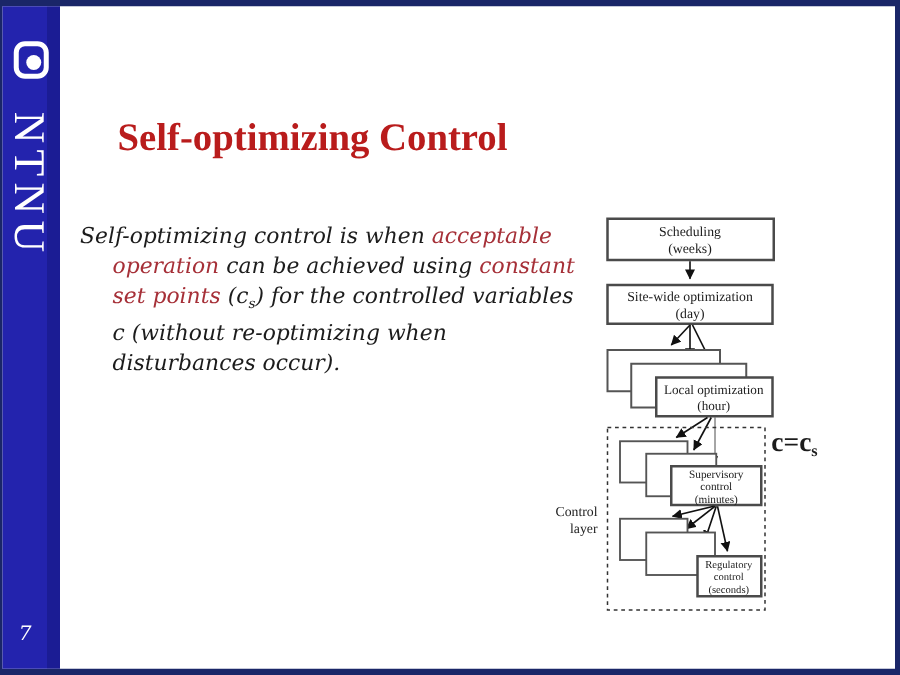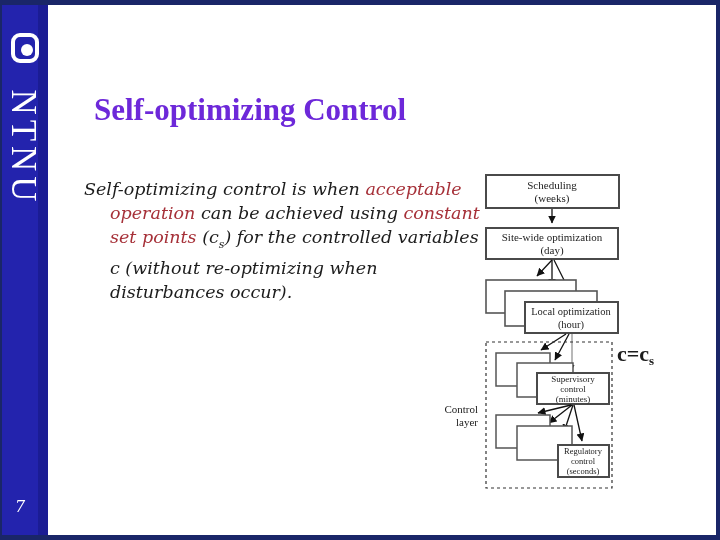--- a/index.html
+++ b/index.html
@@ -36,26 +36,26 @@
     color:#ffffff;font-size:35px;letter-spacing:5px;
     text-align:center;font-family:"Liberation Serif", serif;
   }
   .page-number{
     position:absolute;left:15px;top:497px;
     color:#ffffff;font-size:16px;font-style:italic;
     font-family:"DejaVu Serif", serif;
   }
   .title{
     position:absolute;left:94px;top:71px;
-    font-size:31px;color:#6d28d9;
+    font-size:31px;color:#b91c1c;
     font-family:"Liberation Serif", serif;
     white-space:nowrap;
   }
   .body-text{
-    position:absolute;left:84px;top:159px;width:384px;
+    position:absolute;left:64px;top:159px;width:384px;
     font-family:"DejaVu Serif", serif;
     font-style:italic;
     font-size:17.5px;line-height:24px;color:#1c1c1c;
     padding-left:26px;text-indent:-26px;
   }
   .body-text .red{color:#a63038;}
   .body-text sub{font-size:11px;font-style:italic;}
   .diagram{position:absolute;left:420px;top:160px;}
   .diagram text{font-family:"Liberation Serif", serif;fill:#1c1c1c;}
 </style>

